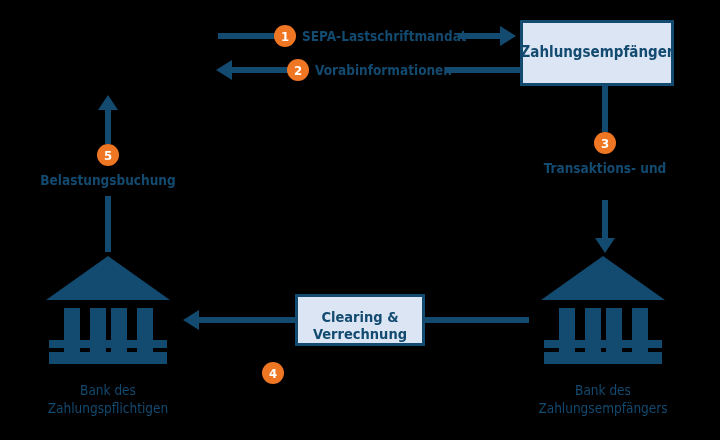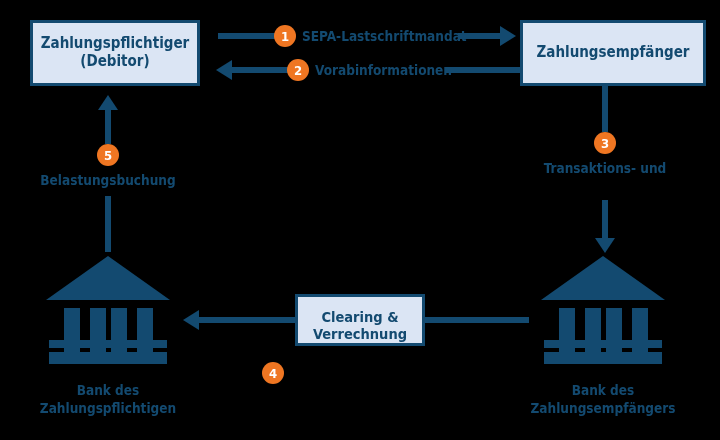--- a/index.html
+++ b/index.html
@@ -17,21 +17,21 @@
     box-sizing:border-box;
     background:#dbe5f4;
     border:3px solid #134a70;
     display:flex;align-items:center;justify-content:center;
     text-align:center;
     color:#134a70;
     font-weight:bold;
     line-height:1.18;
   }
   #box-debitor{left:30px;top:20px;width:170px;height:66px;font-size:15px;}
-  #box-kreditor{left:520px;top:20px;width:186px;height:66px;font-size:15px;}
+  #box-kreditor{left:520px;top:20px;width:154px;height:66px;font-size:15px;}
   #box-clearing{left:295px;top:294px;width:130px;height:52px;font-size:14.5px;align-items:flex-end;}
 
   
   .hbar{background:#134a70;height:6px;}
   .vbar{background:#134a70;width:6px;}
 
   .ahead-r{
     width:0;height:0;
     border-top:10px solid transparent;
     border-bottom:10px solid transparent;
@@ -73,35 +73,29 @@
     font-weight:bold;
     white-space:nowrap;
     line-height:1.25;
   }
   .lbl.center{text-align:center;}
 
   
   .bank{width:130px;height:112px;}
   .bank svg{display:block;}
   .bank-caption{
-    color:#134a70;font-size:13.5px;font-weight:bold;
+    color:#134a70;font-size:13.5px;font-weight:normal;
     text-align:center;line-height:1.3;white-space:nowrap;
   }
 </style>
 </head>
 <body>
 
 <div id="stage">
 
-  <div class="abs ebox" id="box-debitor">
-    <div>
-      <span>Zahlungspflichtiger</span><br>
-      <span>(Debitor)</span>
-    </div>
-  </div>
 
   <div class="abs ebox" id="box-kreditor">
     <div>
       <span>Zahlungsempfänger</span><br>
     </div>
   </div>
 
   <div class="abs hbar" style="left:218px;top:33px;width:58px;"></div>
   <div class="abs badge" style="left:274px;top:25px;">1</div>
   <div class="abs lbl" style="left:302px;top:28px;">SEPA-Lastschriftmandat</div>

